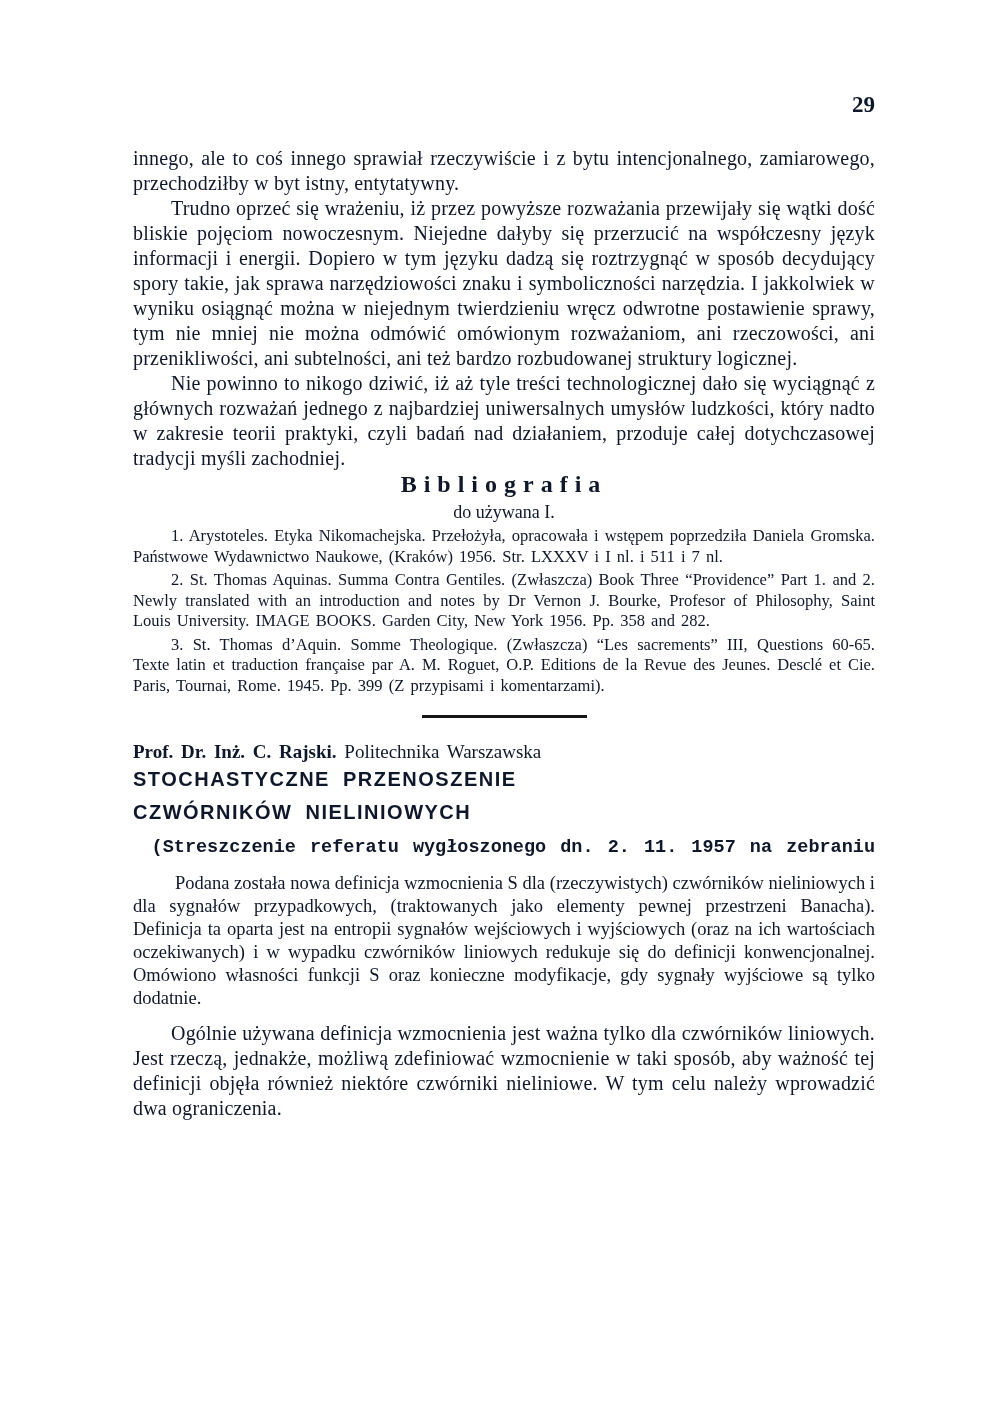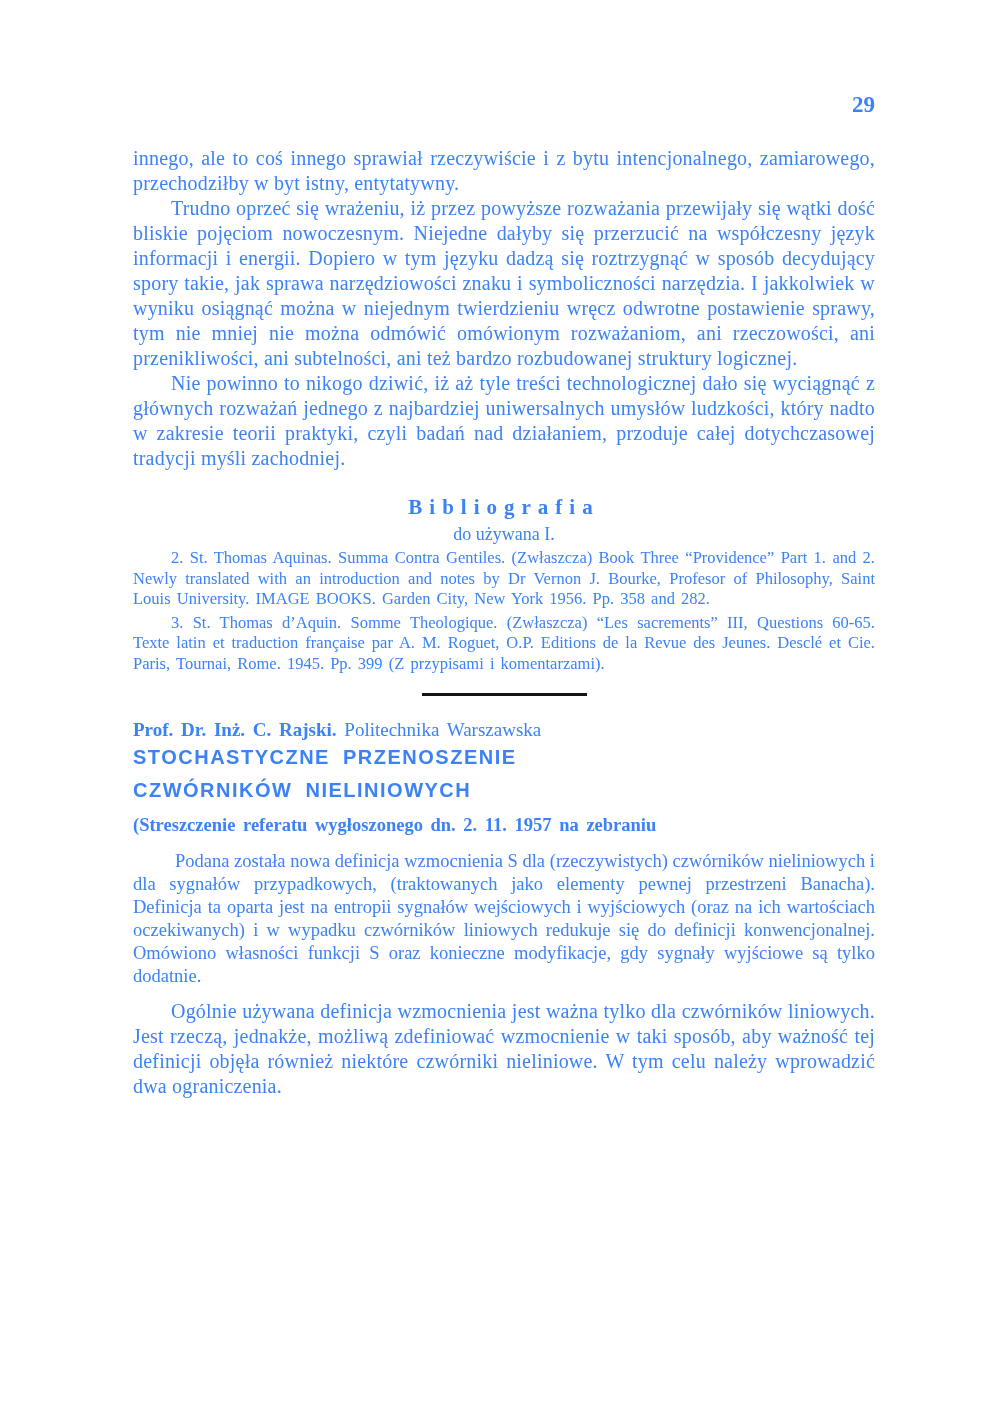--- a/index.html
+++ b/index.html
@@ -1,21 +1,21 @@
 <!DOCTYPE html>
 <html><head>
 <meta charset="utf-8">
 <style>
   html,body{margin:0;padding:0;background:#e8e8e8;}
   .page{
     position:relative;
     width:1000px;height:1420px;
     background:#ffffff;
     font-family:"Liberation Serif","DejaVu Serif",serif;
-    color:#3b82f6;
+    color:#0f172a;
     overflow:hidden;
   }
   .content{
     position:absolute;
     left:133px;top:0;
     width:742px;
   }
   .page-num{
     text-align:right;
     font-weight:700;
@@ -28,23 +28,23 @@
     font-size:20px;
     line-height:25px;
     text-align:justify;
     letter-spacing:0.2px;
   }
   .first-par{margin-top:28px;}
   .indent{text-indent:38px;}
   .bib-heading{
     text-align:center;
     font-weight:700;
-    font-size:21px;
+    font-size:24px;
     letter-spacing:7px;
-    margin-top:24px;
+    margin-top:0;
   }
   .bib-sub{
     text-align:center;
     font-size:18px;
     margin-top:4px;
   }
   .bib-entry{
     font-size:16.5px;
     line-height:20.5px;
     text-align:justify;
@@ -68,26 +68,27 @@
   .author-line b{font-weight:700;}
   .article-title{
     font-family:"Liberation Sans","DejaVu Sans",sans-serif;
     font-weight:700;
     font-size:20px;
     line-height:33px;
     letter-spacing:1.5px;
     word-spacing:6px;
   }
   .article-subtitle{
-    text-align:left;
+    text-align:right;
     font-weight:700;
     font-size:18.5px;
     line-height:23px;
     margin-top:7px;
     word-spacing:3px;
+    font-family:Liberation Mono, monospace;
   }
   .abstract{
     font-size:18.5px;
     line-height:23px;
     text-align:justify;
     text-indent:42px;
     margin-top:13px;
   }
   .closing-par{
     font-size:20px;
@@ -106,20 +107,21 @@
 
     <div class="page-num">29</div>
 
     <p class="body-par first-par">innego, ale to coś innego sprawiał rzeczywiście i z bytu intencjonalnego, zamiarowego, przechodziłby w byt istny, entytatywny.</p>
     <p class="body-par indent">Trudno oprzeć się wrażeniu, iż przez powyższe rozważania przewijały się wątki dość bliskie pojęciom nowoczesnym. Niejedne dałyby się przerzucić na współczesny język informacji i energii. Dopiero w tym języku dadzą się roztrzygnąć w sposób decydujący spory takie, jak sprawa narzędziowości znaku i symboliczności narzędzia. I jakkolwiek w wyniku osiągnąć można w niejednym twierdzieniu wręcz odwrotne postawienie sprawy, tym nie mniej nie można odmówić omówionym rozważaniom, ani rzeczowości, ani przenikliwości, ani subtelności, ani też bardzo rozbudowanej struktury logicznej.</p>
     <p class="body-par indent">Nie powinno to nikogo dziwić, iż aż tyle treści technologicznej dało się wyciągnąć z głównych rozważań jednego z najbardziej uniwersalnych umysłów ludzkości, który nadto w zakresie teorii praktyki, czyli badań nad działaniem, przoduje całej dotychczasowej tradycji myśli zachodniej.</p>
 
     <div class="bib-heading">Bibliografia</div>
     <div class="bib-sub">do używana I.</div>
 
+    <p class="bib-entry"><span>1.</span><span> Arystoteles. Etyka Nikomachejska. Przełożyła, opracowała i wstępem poprzedziła Daniela Gromska. Państwowe Wydawnictwo Naukowe, (Kraków) 1956. Str. LXXXV i I nl. i 511 i 7 nl.</span></p>
     <p class="bib-entry"><span>2.</span><span> St. Thomas Aquinas. Summa Contra Gentiles. (Zwłaszcza) Book Three “Providence” Part 1. and 2. Newly translated with an introduction and notes by Dr Vernon J. Bourke, Profesor of Philosophy, Saint Louis University. IMAGE BOOKS. Garden City, New York 1956. Pp. 358 and 282.</span></p>
     <p class="bib-entry"><span>3.</span><span> St. Thomas d’Aquin. Somme Theologique. (Zwłaszcza) “Les sacrements” III, Questions 60-65. Texte latin et traduction française par A. M. Roguet, O.P. Editions de la Revue des Jeunes. Desclé et Cie. Paris, Tournai, Rome. 1945. Pp. 399 (Z przypisami i komentarzami).</span></p>
 
     <hr class="divider">
 
     <p class="author-line"><b>Prof. Dr. Inż. C. Rajski.</b><span> Politechnika Warszawska</span></p>
 
     <div class="article-title">
       <div>STOCHASTYCZNE PRZENOSZENIE</div>
       <div>CZWÓRNIKÓW NIELINIOWYCH</div>

